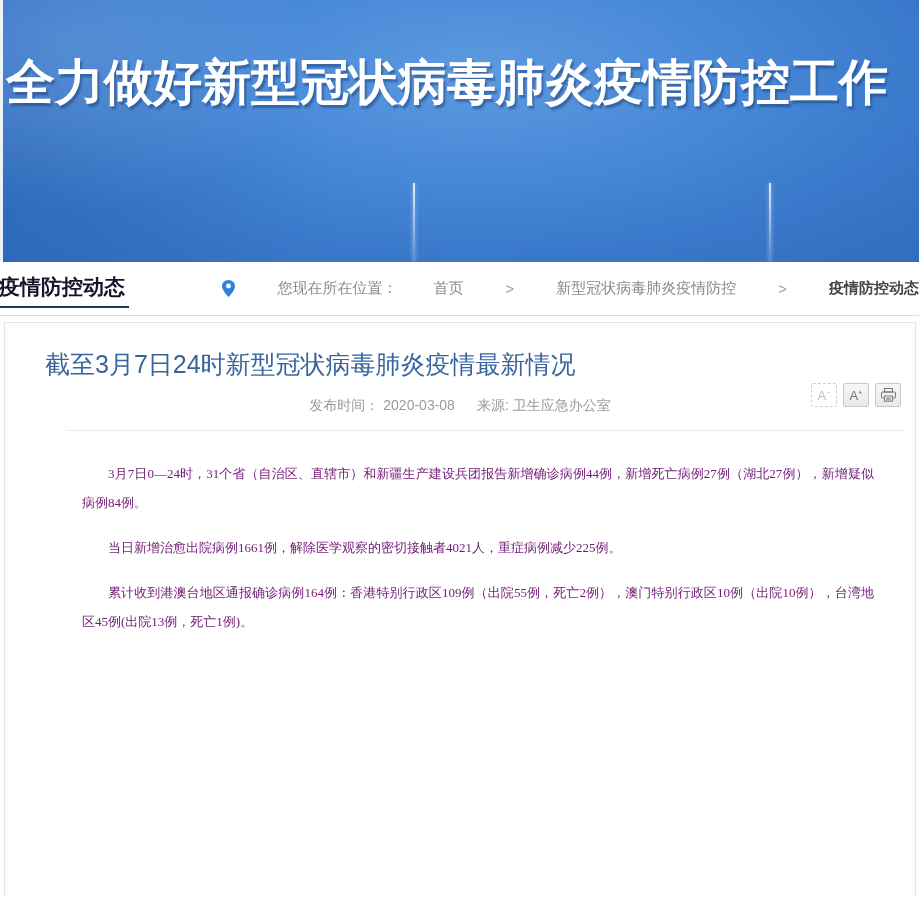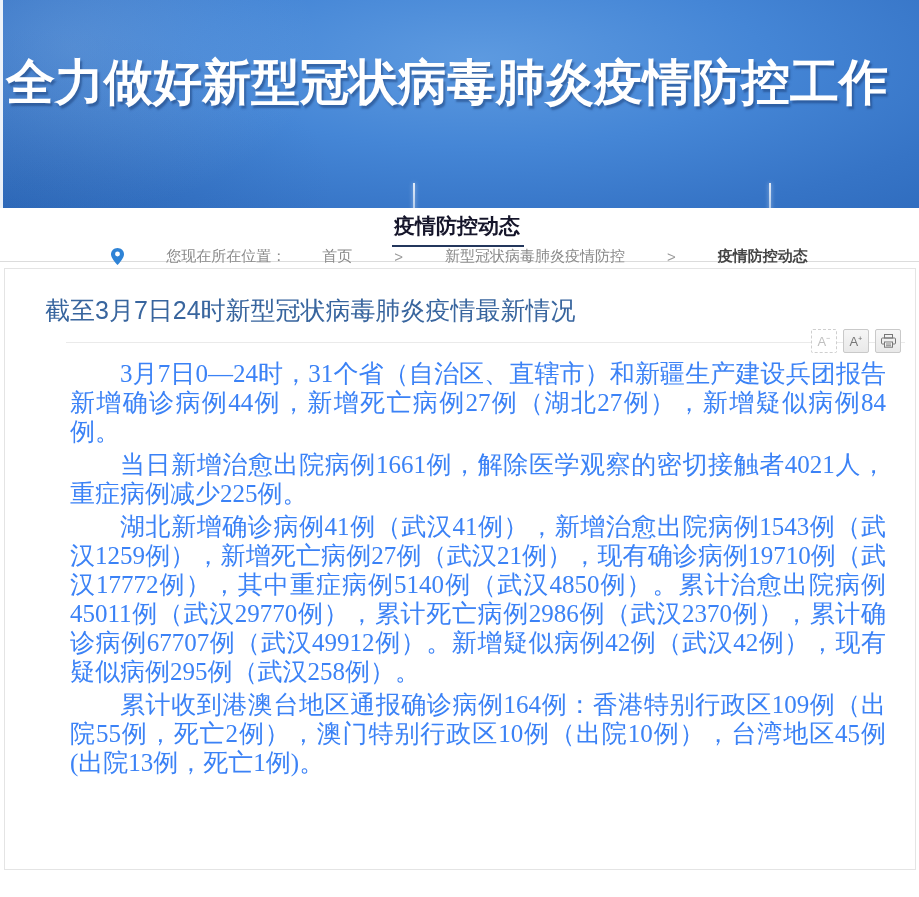--- a/index.html
+++ b/index.html
@@ -2,21 +2,21 @@
 <html><head>
 <meta charset="utf-8">
 <style>
   html,body{margin:0;padding:0;background:#fff;}
   body{
     width:919px;height:897px;overflow:hidden;position:relative;
     font-family:"Liberation Sans","DejaVu Sans",sans-serif;
   }
   
   .banner{
-    position:relative;height:208px;overflow:hidden;
+    position:relative;height:262px;overflow:hidden;
     background:radial-gradient(ellipse at 52% 28%, #5d9ae0 0%, #4586d6 42%, #3674c6 78%, #2f6cbe 100%);
   }
   .banner-left-strip{
     position:absolute;left:0;top:0;width:3px;height:100%;background:rgba(255,255,255,.9);
   }
   .banner-photo-hint{
     position:absolute;left:0;top:0;width:390px;height:262px;
     background:
       radial-gradient(ellipse at 18% 18%, rgba(190,215,240,.18) 0%, rgba(190,215,240,0) 55%),
       radial-gradient(ellipse at 8% 70%, rgba(30,80,150,.18) 0%, rgba(30,80,150,0) 60%);
@@ -32,21 +32,20 @@
     position:absolute;left:6px;top:50px;margin:0;width:913px;
     font-size:49px;font-weight:bold;color:#ffffff;letter-spacing:0px;
     white-space:nowrap;
     text-shadow:2px 3px 2px rgba(25,60,115,.5);
   }
   
   .breadcrumb-bar{
     height:53px;border-bottom:1px solid #dcdcdc;
     display:flex;align-items:center;justify-content:space-between;
     background:#fff;
-    flex-direction:column;
   }
   .section-label{
     margin-left:-3px;font-size:21px;font-weight:bold;color:#15152a;
     border-bottom:2px solid #23365c;padding:4px 4px 5px 2px;cursor:pointer;
   }
   .crumbs{
     display:flex;align-items:center;font-size:15px;color:#8a8a8a;white-space:nowrap;gap:36px;
   }
   .crumbs .pin{margin-right:6px;flex:0 0 auto;}
   .crumbs a{color:#8a8a8a;text-decoration:none;cursor:pointer;}
@@ -78,23 +77,23 @@
   .tool-btn.disabled{
     background:#fff;border:1px dashed #cfcfcf;color:#c0c0c0;
   }
   .meta-divider{
     height:1px;background:#eaeaea;margin:15px 10px 0 61px;
   }
   .article-body{
     padding:12px 25px 0 61px;
   }
   .article-body p{
-    margin:4px;text-indent:2em;text-align:justify;
+    margin:16px;text-indent:2em;text-align:justify;
     font-family:"Liberation Serif","DejaVu Serif",serif;
-    font-size:25px;line-height:29px;color:#3b82f6;
+    font-size:13px;line-height:29px;color:#701a75;
   }
 </style>
 </head>
 <body>
 
 <div class="page">
 
   <header class="banner">
     <div class="banner-photo-hint"></div>
     <div class="banner-left-strip"></div>
@@ -115,38 +114,40 @@
       <span class="sep">&gt;</span>
       <a>新型冠状病毒肺炎疫情防控</a>
       <span class="sep">&gt;</span>
       <span class="current">疫情防控动态</span>
     </div>
   </nav>
 
   <main class="content-box">
     <h2 class="article-title">截至3月7日24时新型冠状病毒肺炎疫情最新情况</h2>
 
+    <div class="article-meta">
+      <span>发布时间：</span><span class="date">2020-03-08</span><span class="src">来源: 卫生应急办公室</span>
+    </div>
 
     <div class="tools">
       <button class="tool-btn disabled">A⁻</button>
       <button class="tool-btn">A⁺</button>
       <button class="tool-btn">
         <svg width="15" height="14" viewBox="0 0 15 14">
           <rect x="3.5" y="0.5" width="8" height="3.5" fill="none" stroke="#777" stroke-width="1"></rect>
           <rect x="0.5" y="4" width="14" height="6" rx="1" fill="none" stroke="#777" stroke-width="1"></rect>
           <rect x="3.5" y="8" width="8" height="5.2" fill="#fff" stroke="#777" stroke-width="1"></rect>
           <line x1="4.8" y1="10" x2="10.2" y2="10" stroke="#777" stroke-width="1"></line>
           <line x1="4.8" y1="11.8" x2="10.2" y2="11.8" stroke="#777" stroke-width="1"></line>
         </svg>
       </button>
     </div>
 
     <div class="meta-divider"></div>
 
     <div class="article-body">
       <p>3月7日0—24时，31个省（自治区、直辖市）和新疆生产建设兵团报告新增确诊病例44例，新增死亡病例27例（湖北27例），新增疑似病例84例。</p>
       <p>当日新增治愈出院病例1661例，解除医学观察的密切接触者4021人，重症病例减少225例。</p>
-      <p>湖北新增确诊病例41例（武汉41例），新增治愈出院病例1543例（武汉1259例），新增死亡病例27例（武汉21例），现有确诊病例19710例（武汉17772例），其中重症病例5140例（武汉4850例）。累计治愈出院病例45011例（武汉29770例），累计死亡病例2986例（武汉2370例），累计确诊病例67707例（武汉49912例）。新增疑似病例42例（武汉42例），现有疑似病例295例（武汉258例）。</p>
       <p>累计收到港澳台地区通报确诊病例164例：香港特别行政区109例（出院55例，死亡2例），澳门特别行政区10例（出院10例），台湾地区45例(出院13例，死亡1例)。</p>
     </div>
   </main>
 
 </div>
 
 </body></html>

